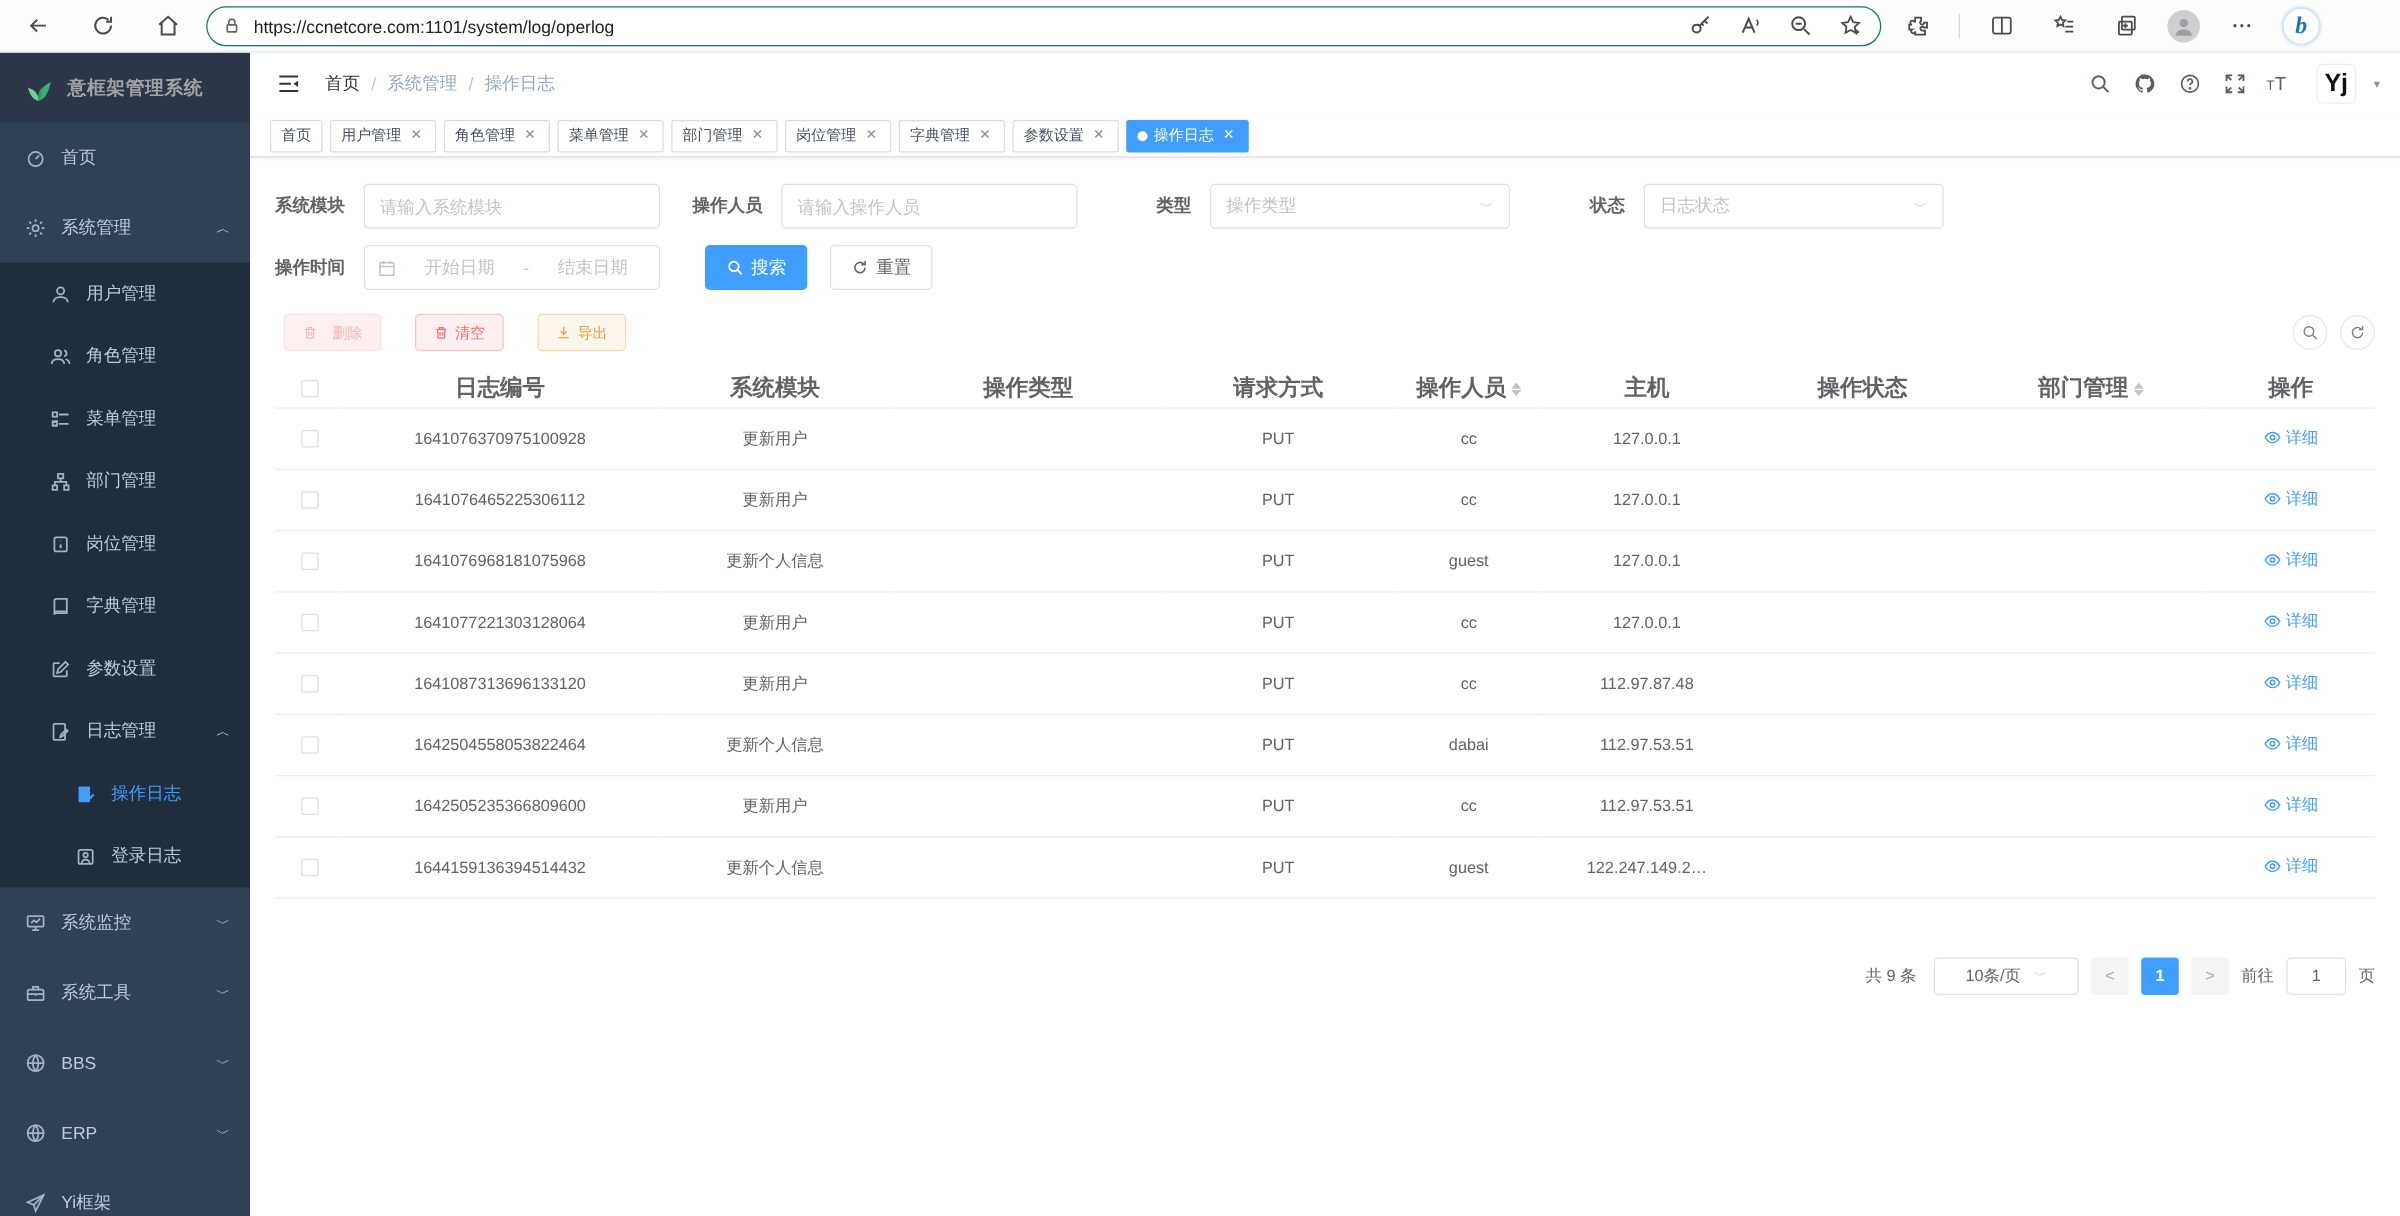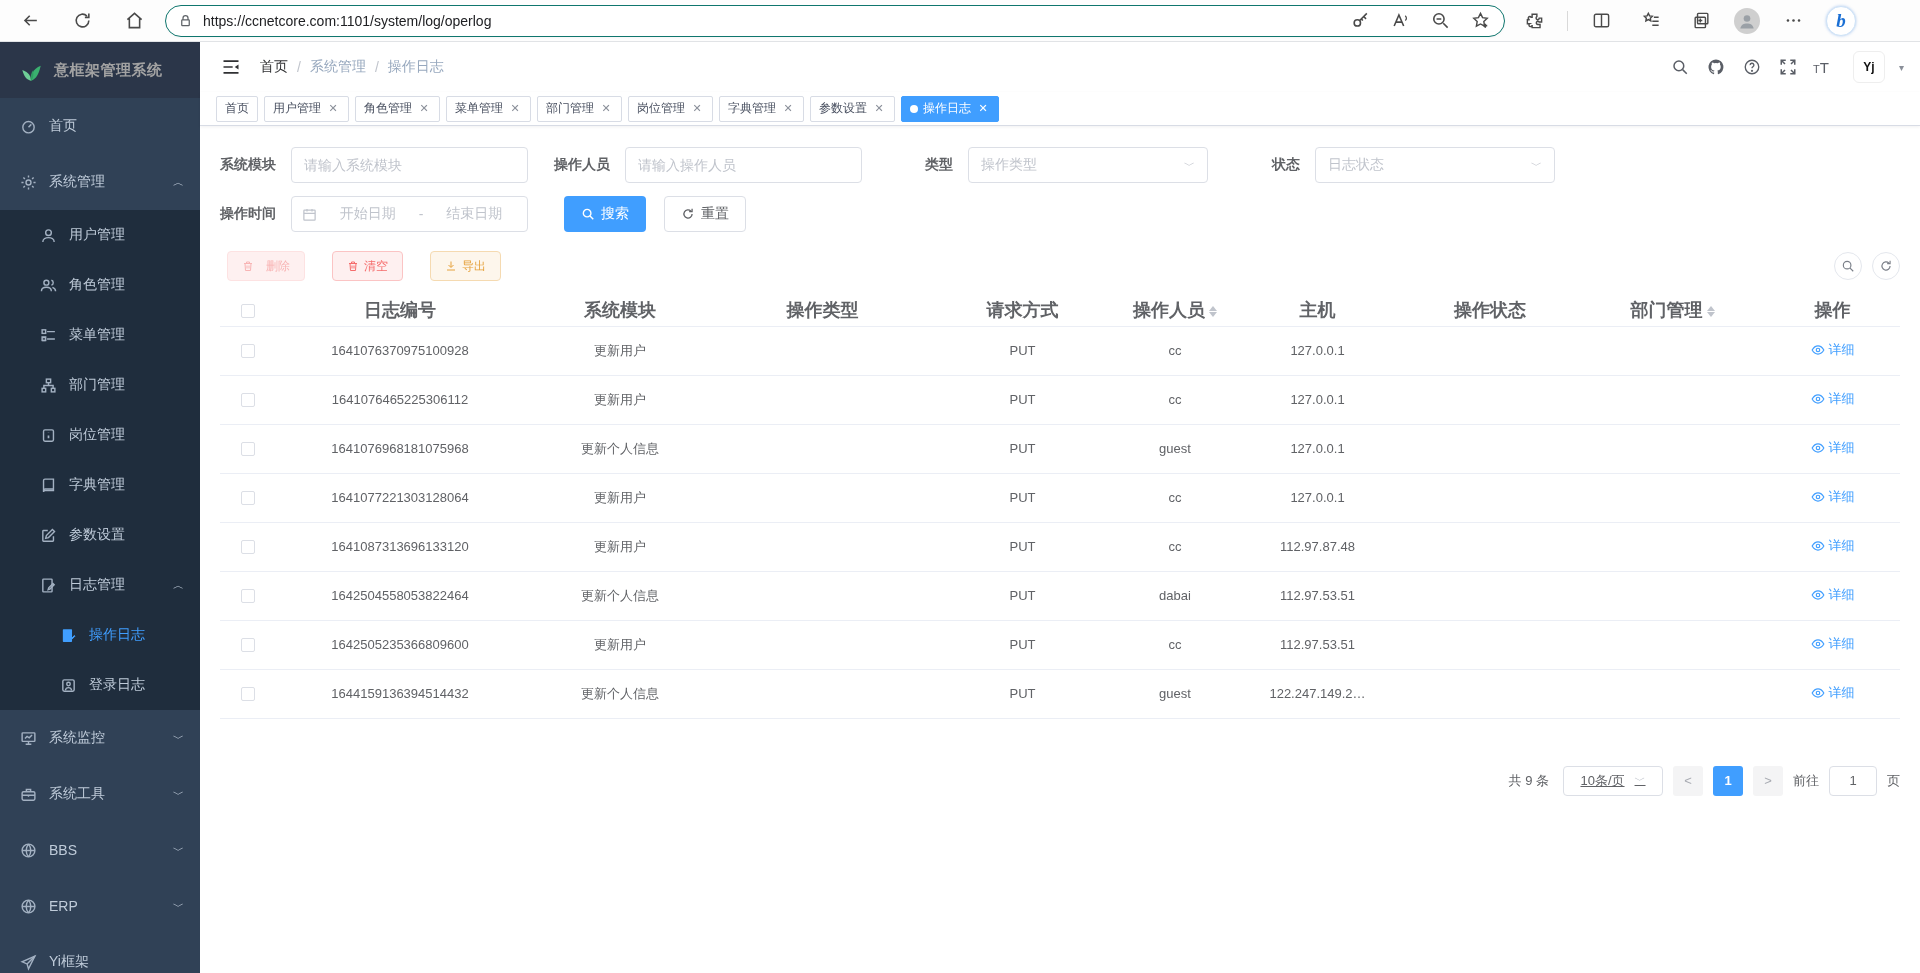--- a/index.html
+++ b/index.html
@@ -59,21 +59,21 @@
   .bc-first { color:#303133; }
   .bc-sep { color:#c0c4cc; }
   .bc-rest { color:#97a8be; }
   .nav-right { margin-left:auto; display:flex; align-items:center; gap:14px; color:#5a5e66; }
   .nav-right .n-icon { width:22px; height:22px; display:flex; align-items:center; justify-content:center; }
   .nav-right svg { width:18px; height:18px; }
   .tT { font-size:15px; color:#5a5e66; }
   .tT .small-t { font-size:11px; }
   .yj-avatar { width:32px; height:32px; border-radius:6px; background:#fff; border:1px solid #eee;
     display:flex; align-items:center; justify-content:center; margin-left:10px;
-    font-weight:bold; font-size:12px; color:#111; }
+    font-weight:bold; font-size:20px; color:#111; }
   .caret-down { color:#8a8f99; font-size:10px; }
 
   
   .tags-bar { height:34px; border-bottom:1px solid #d8dce5; box-shadow:0 1px 3px 0 rgba(0,21,41,.06);
     display:flex; align-items:center; padding:0 16px; gap:6px; flex:none; background:#fff; }
   .tag { height:26px; display:inline-flex; align-items:center; padding:0 8px; font-size:12px;
     border:1px solid #d8dce5; background:#fff; color:#495060; border-radius:2px; cursor:pointer; gap:5px; }
   .tag .tag-close { font-size:11px; color:#8a8f99; width:14px; height:14px; line-height:13px;
     text-align:center; border-radius:50%; }
   .tag.active { background:#409eff; border-color:#409eff; color:#fff; }
@@ -129,22 +129,22 @@
   .sort-carets i { width:0; height:0; border-left:4px solid transparent; border-right:4px solid transparent; display:block; }
   .sc-up { border-bottom:5px solid #c0c4cc; }
   .sc-down { border-top:5px solid #c0c4cc; }
   .detail-link { color:#409eff; cursor:pointer; display:inline-flex; align-items:center; gap:4px; }
   .detail-link svg { width:14px; height:14px; }
 
   
   .pagination { margin-top:47px; display:flex; align-items:center; justify-content:flex-end;
     font-size:13px; color:#606266; gap:10px; }
   .pg-total { margin-right:4px; }
-  .pg-size { width:100px; height:30px; border:1px solid #dcdfe6; border-radius:4px; background:#fff;
-    display:flex; align-items:center; justify-content:center; gap:10px; cursor:pointer;text-decoration:underline; }
+  .pg-size { width:116px; height:30px; border:1px solid #dcdfe6; border-radius:4px; background:#fff;
+    display:flex; align-items:center; justify-content:center; gap:10px; cursor:pointer; }
   .pg-btn { width:30px; height:30px; background:#f4f4f5; color:#a8abb2; border-radius:3px;
     display:flex; align-items:center; justify-content:center; font-size:13px; cursor:pointer; }
   .pg-page { width:30px; height:30px; background:#409eff; color:#fff; border-radius:3px;
     display:flex; align-items:center; justify-content:center; font-weight:bold; cursor:pointer; }
   .pg-goto-input { width:48px; height:30px; border:1px solid #dcdfe6; border-radius:4px;
     text-align:center; font-size:13px; color:#606266; outline:none;
     font-family:"Liberation Sans","DejaVu Sans",sans-serif; }
 </style>
 </head>
 <body>

